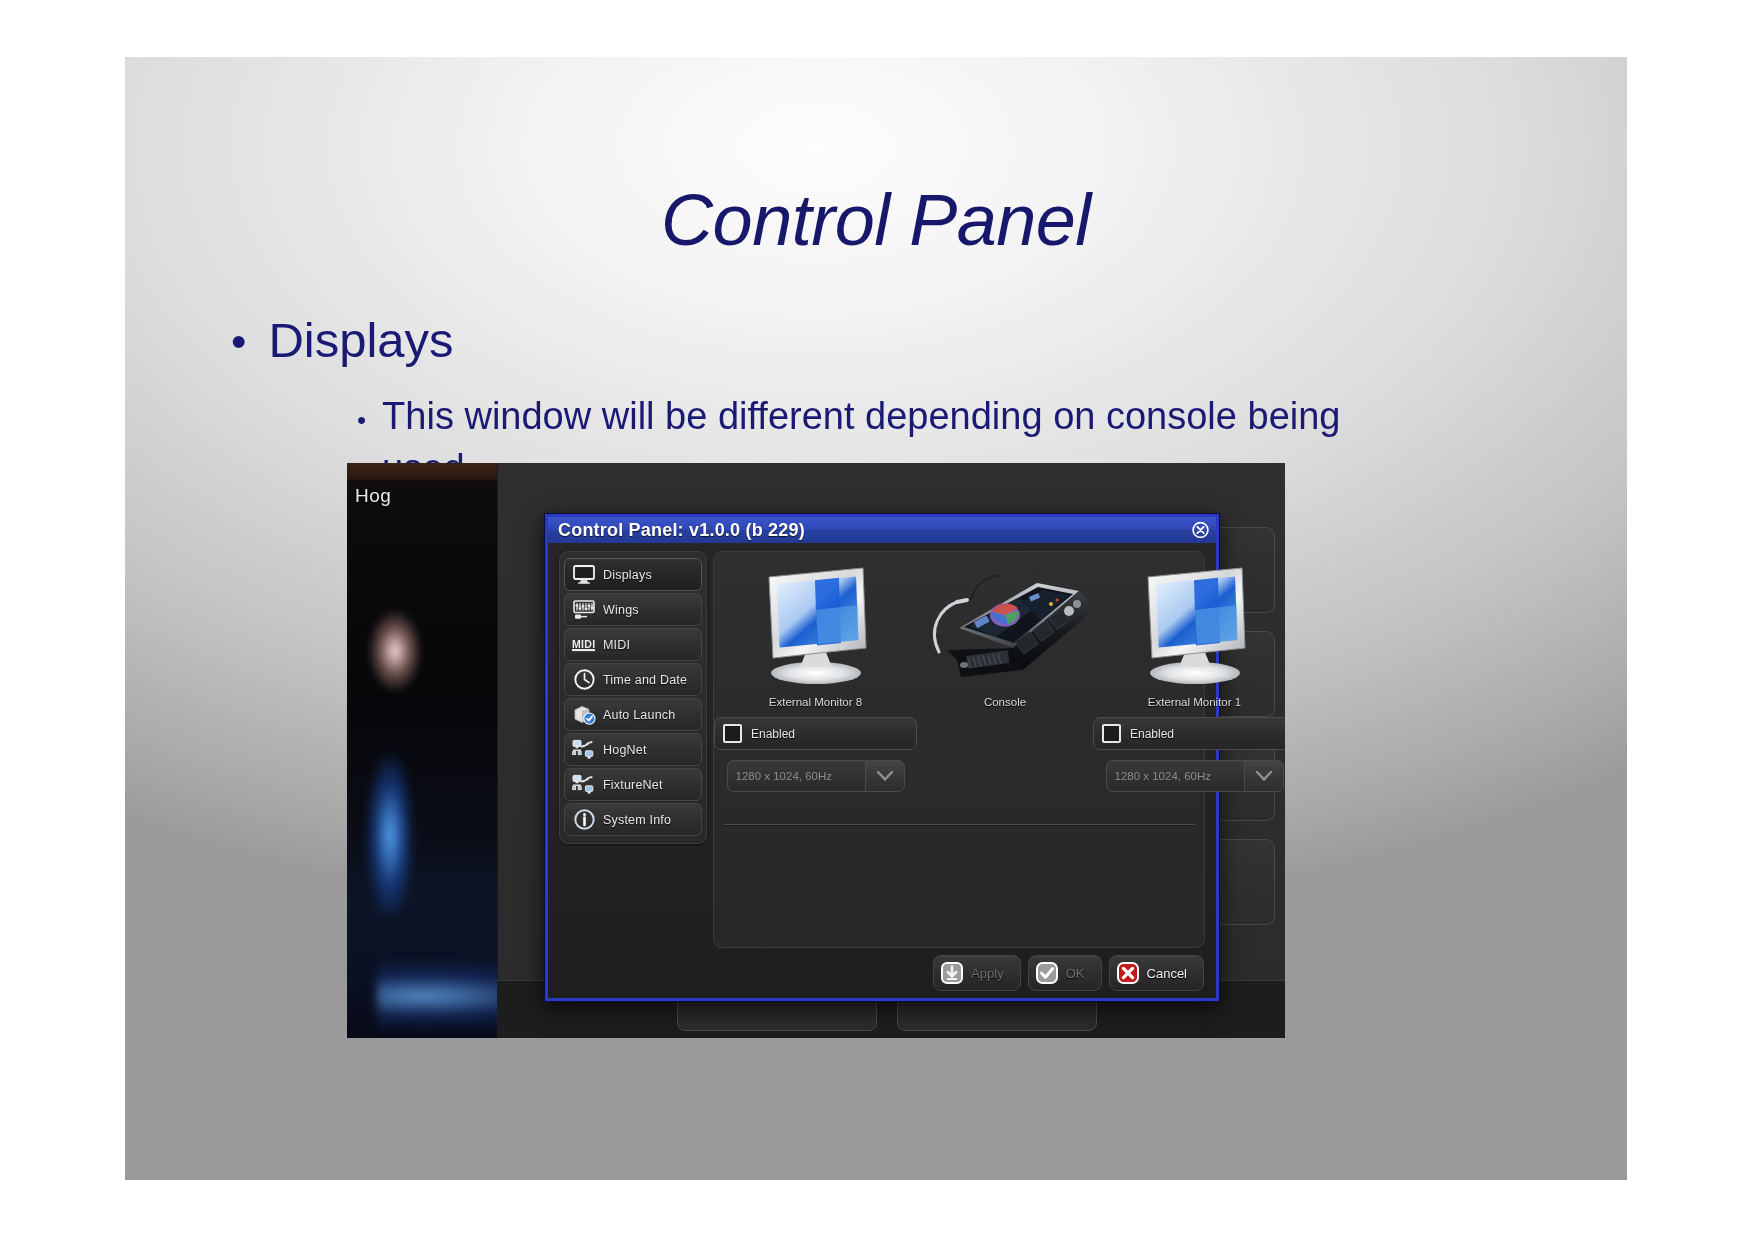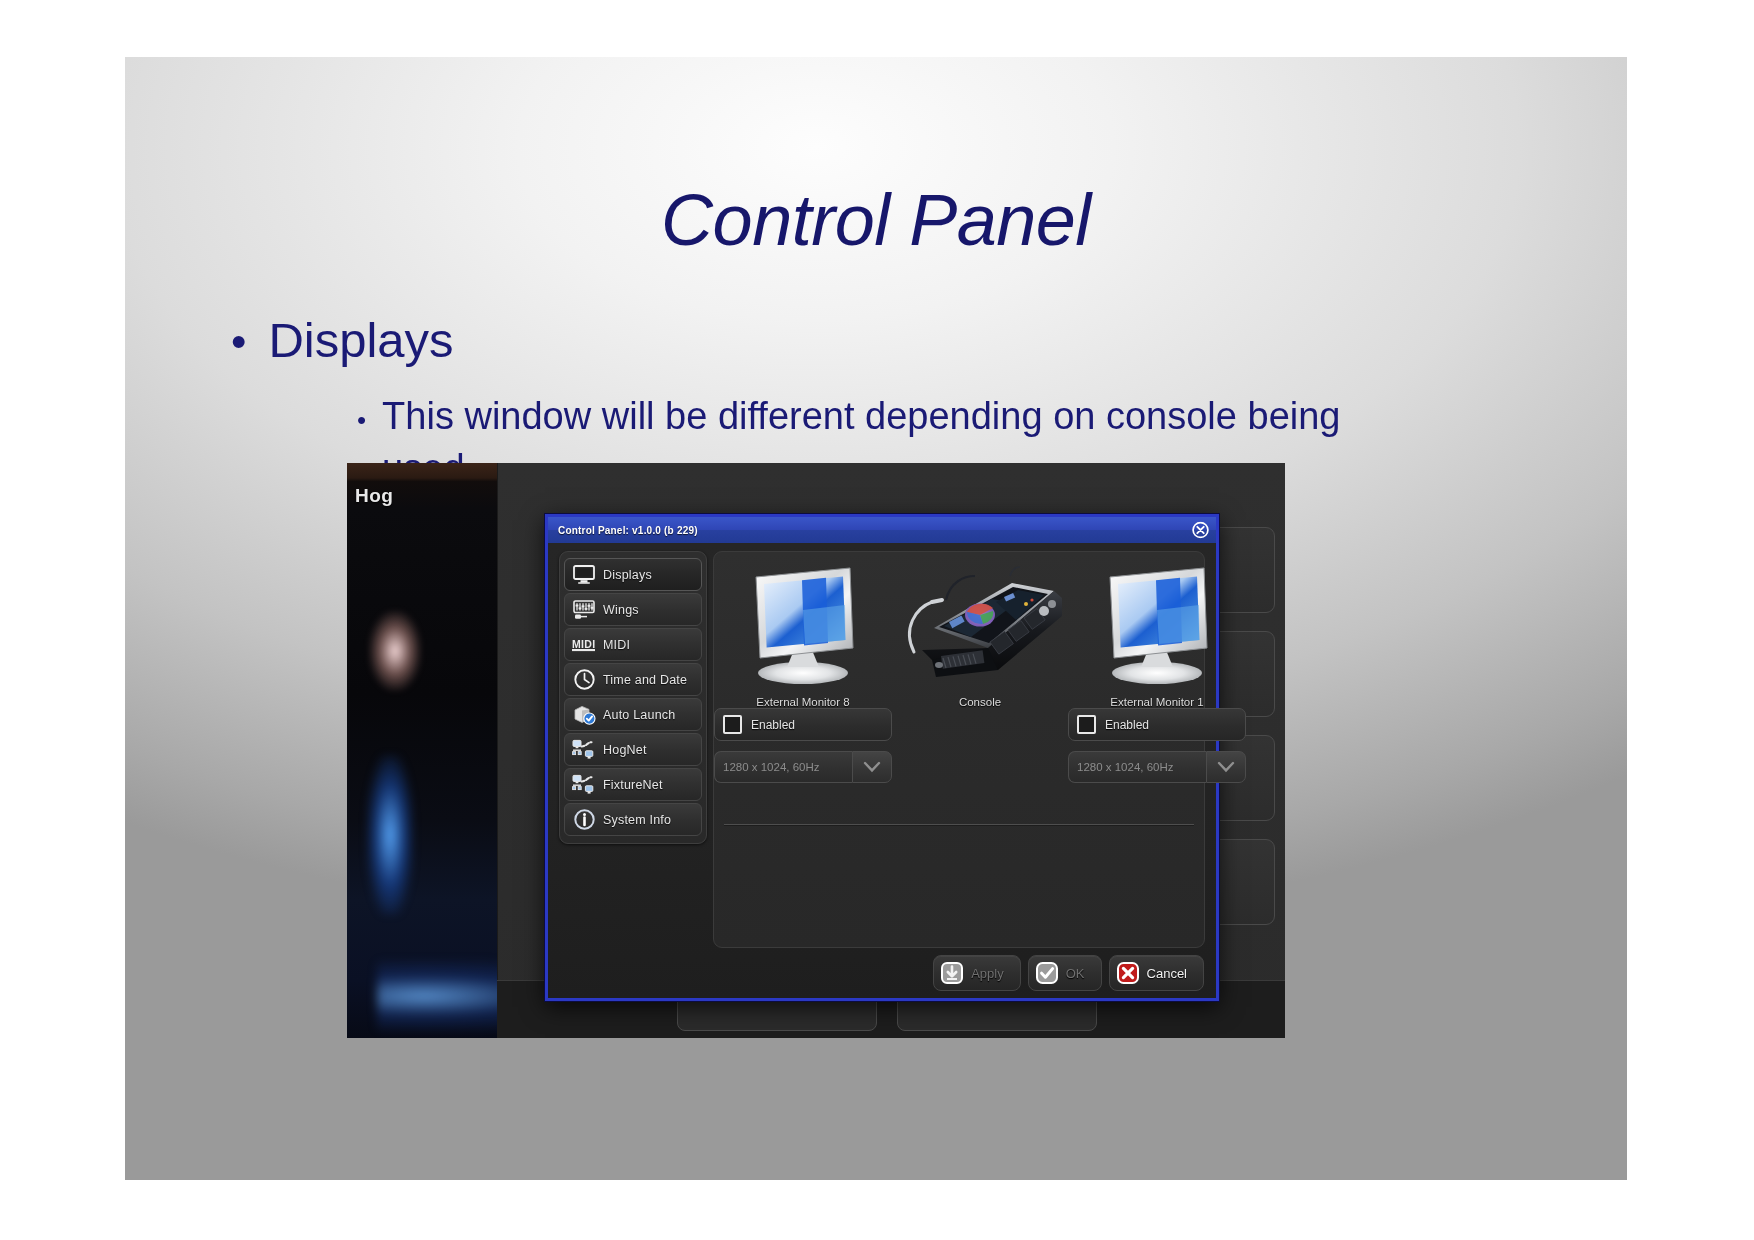--- a/index.html
+++ b/index.html
@@ -77,21 +77,21 @@
     background: linear-gradient(180deg,#2f2f2f 0%, #2b2b2b 100%);
     border-left: 1px solid #1b1b1b;
   }
   #shot .hostpanel .hp-row {
     position: absolute; right: 10px; width: 212px; height: 86px;
     border: 1px solid #4a4a4a; border-radius: 9px;
     background: linear-gradient(180deg,#333 0%, #2c2c2c 100%);
   }
   #shot .hostlabel {
     position: absolute; left: 8px; top: 22px;
-    color: #e9e9e9; font-size: 19px; font-weight: bold;
+    color: #e9e9e9; font-size: 19px; font-weight: normal;
     letter-spacing: .5px;
     text-shadow: 0 1px 2px #000;
   }
   #shot .hostbottom {
     position: absolute; left: 150px; right: 0; bottom: 0; height: 58px;
     background: #1d1d1d; border-top: 1px solid #3a3a3a;
   }
   #shot .hostbottom .hb-btn {
     position: absolute; top: 6px; height: 44px; width: 200px;
     border: 1px solid #4a4a4a; border-radius: 8px; background: #2b2b2b;
@@ -107,21 +107,21 @@
     box-shadow: 0 0 0 1px #0c0c40, 0 6px 22px rgba(0,0,0,.75);
     display: flex; flex-direction: column;
   }
   #titlebar {
     height: 26px; flex: 0 0 26px;
     background: linear-gradient(180deg,#3a56c9 0%, #2f46b6 48%, #28409f 52%, #223a95 100%);
     position: relative;
     display: flex; align-items: center;
   }
   #titlebar .tb-text {
-    color: #ffffff; font-size: 10px; font-weight: bold;
+    color: #ffffff; font-size: 18px; font-weight: bold;
     margin-left: 10px; letter-spacing: .2px;
     text-shadow: 0 1px 1px rgba(0,0,0,.7);
     white-space: nowrap;
   }
   #titlebar .tb-close {
     position: absolute; right: 7px; top: 50%; transform: translateY(-50%);
     width: 17px; height: 17px; cursor: pointer;
   }
 
   #dialog-body {
@@ -176,21 +176,21 @@
     position: absolute; left: 0; right: 0; top: 6px; height: 252px;
     display: flex;
   }
   .mon-col { flex: 1; display: flex; flex-direction: column; align-items: center; }
   .mon-art { height: 128px; display: flex; align-items: flex-end; justify-content: center; }
   .mon-caption {
     color: #dcdcdc; font-size: 11.5px; margin-top: 10px;
     text-shadow: 0 1px 1px #000; white-space: nowrap;
   }
   .enabled-box {
-    width: 178px; height: 33px;
+    margin-top: 9px; width: 203px; height: 33px;
     border: 1px solid #4b4b4b; border-radius: 7px;
     background: linear-gradient(180deg,#373737 0%, #2c2c2c 55%, #262626 100%);
     display: flex; align-items: center; padding-left: 8px; gap: 9px;
     cursor: pointer;
   }
   .enabled-box .cb {
     width: 19px; height: 19px; border: 2px solid #e8e8e8; border-radius: 2px;
     background: #1c1c1c; flex: 0 0 19px;
   }
   .enabled-box .cb-lbl { color: #e4e4e4; font-size: 12px; text-shadow: 0 1px 1px #000; }

